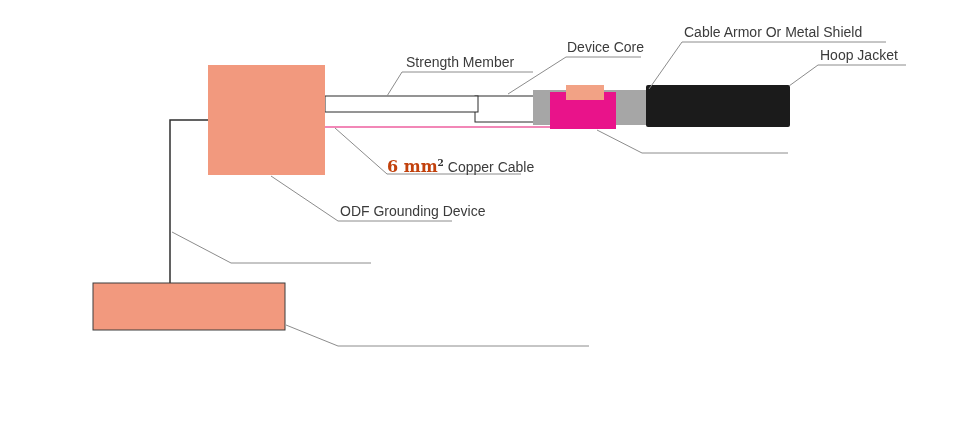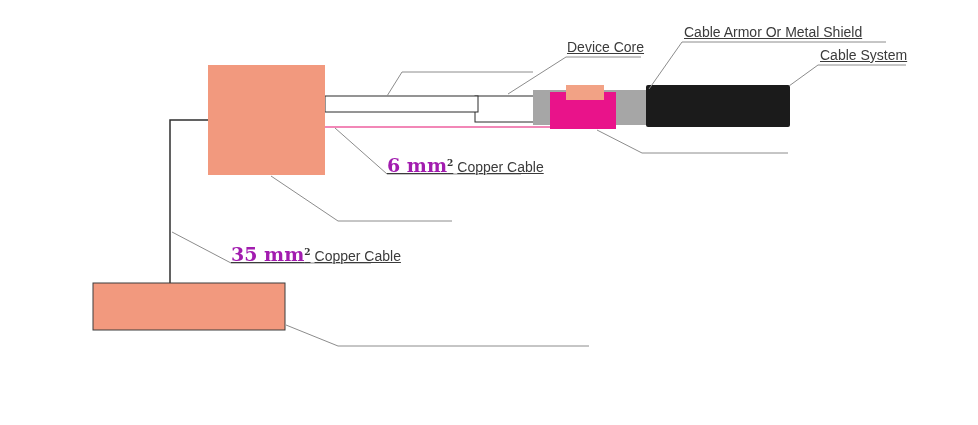--- a/index.html
+++ b/index.html
@@ -10,27 +10,26 @@
     overflow:hidden;
     font-family:"Liberation Sans", sans-serif;
   }
   .diagram-svg{position:absolute;left:0;top:0;}
   .label{
     position:absolute;
     font-size:14px;
     color:#3b3b3b;
     white-space:nowrap;
     line-height:17px;
-    text-decoration:underline;
   }
   .serif{
     font-family:"DejaVu Serif", serif;
     font-weight:bold;
-    font-size:19px;
-    color:#a21caf;
+    font-size:16px;
+    color:#c2410c;
   }
   .sup{
     font-family:"DejaVu Serif", serif;
     font-weight:bold;
     font-size:9px;
     vertical-align:super;
     color:#333333;
   }
   .gap{margin-left:4px;}
 </style>
@@ -65,31 +64,30 @@
     <polyline points="508,94 566,57 641,57" fill="none" stroke-width="1" stroke="#8C8C8C"></polyline>
     <polyline points="649,89 682,42 886,42" fill="none" stroke-width="1" stroke="#8C8C8C"></polyline>
     <polyline points="789,86 818,65 906,65" fill="none" stroke-width="1" stroke="#8C8C8C"></polyline>
     <polyline points="597,130 642,153 788,153" fill="none" stroke-width="1" stroke="#8C8C8C"></polyline>
     <polyline points="335,128 387,174 521,174" fill="none" stroke-width="1" stroke="#8C8C8C"></polyline>
     <polyline points="271,176 338,221 452,221" fill="none" stroke-width="1" stroke="#8C8C8C"></polyline>
     <polyline points="172,232 231,263 371,263" fill="none" stroke-width="1" stroke="#8C8C8C"></polyline>
     <polyline points="286,325 338,346 589,346" fill="none" stroke-width="1" stroke="#8C8C8C"></polyline>
   </svg>
 
+  <div class="label" style="left:406px;top:54px">Strength Member</div>
 
   <div class="label" style="left:567px;top:39px">Device Core</div>
 
   <div class="label" style="left:684px;top:24px">Cable Armor Or Metal Shield</div>
 
-  <div class="label" style="left:820px;top:47px">Cable System</div>
+  <div class="label" style="left:820px;top:47px">Hoop Jacket</div>
 
 
   <div class="label" style="left:387px;top:155px">
     <span class="serif">6 mm</span><span class="sup">2</span><span class="gap">Copper Cable</span>
   </div>
 
+  <div class="label" style="left:340px;top:203px">ODF Grounding Device</div>
 
-  <div class="label" style="left:231px;top:244px">
-    <span class="serif">35 mm</span><span class="sup">2</span><span class="gap">Copper Cable</span>
-  </div>
 
 
 </div>
 
 </body></html>

